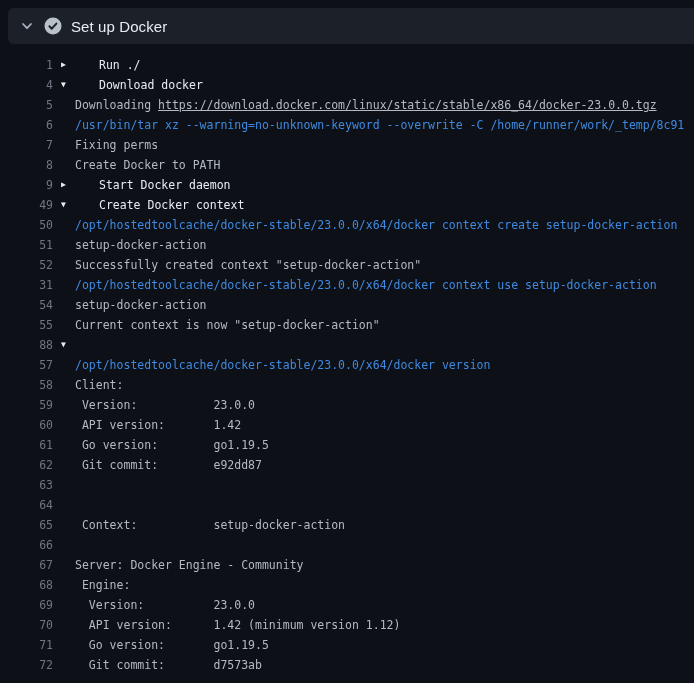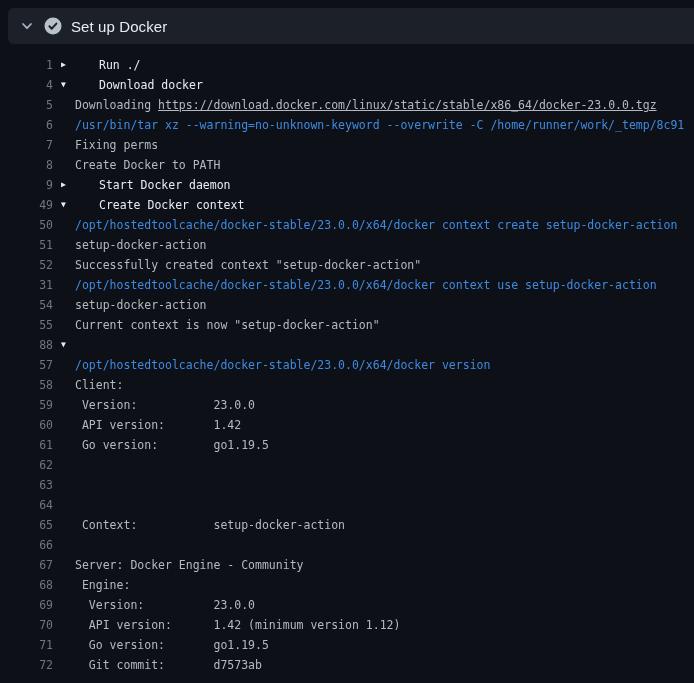--- a/index.html
+++ b/index.html
@@ -189,20 +189,21 @@
     <span class="txt plain"> API version:       1.42</span>
   </div>
     <div class="row">
     <span class="ln">61</span>
     <span class="caret"></span>
     <span class="txt plain"> Go version:        go1.19.5</span>
   </div>
     <div class="row">
     <span class="ln">62</span>
     <span class="caret"></span>
+    <span class="txt plain"> Git commit:        e92dd87</span>
   </div>
     <div class="row">
     <span class="ln">63</span>
     <span class="caret"></span>
   </div>
     <div class="row">
     <span class="ln">64</span>
     <span class="caret"></span>
   </div>
     <div class="row">

